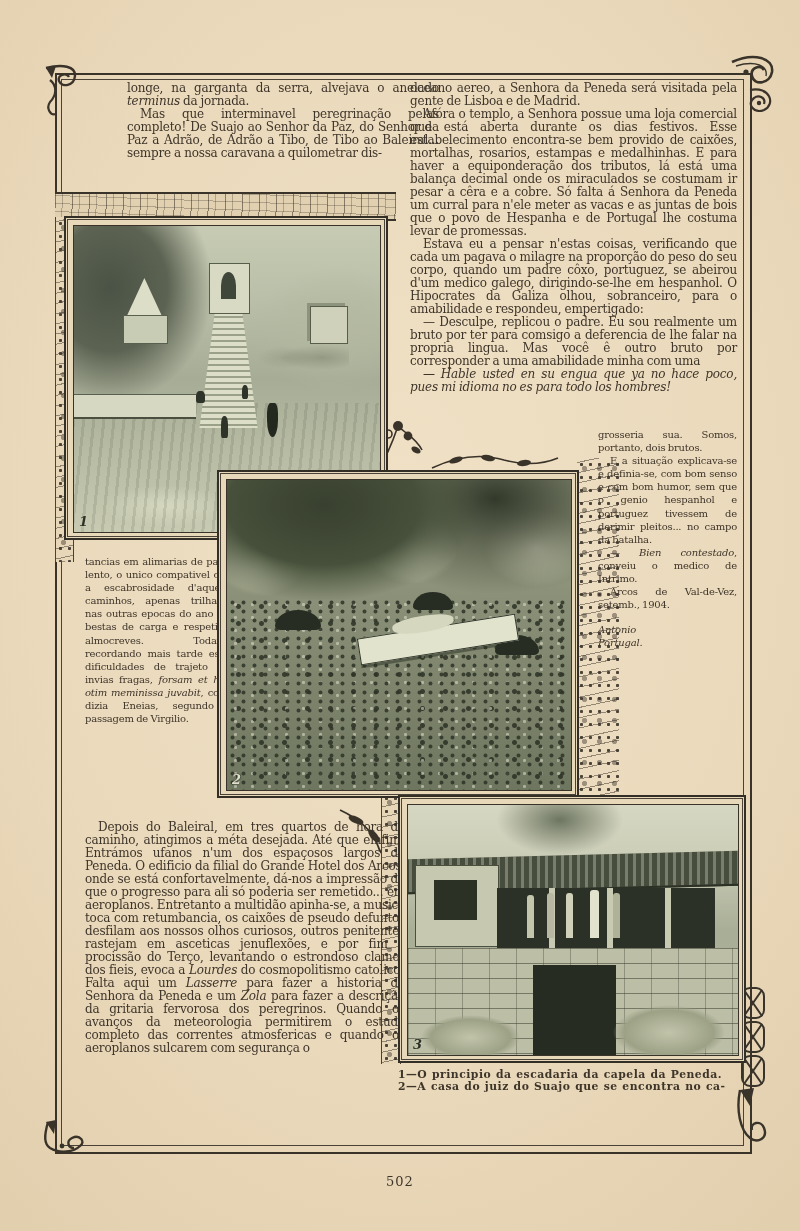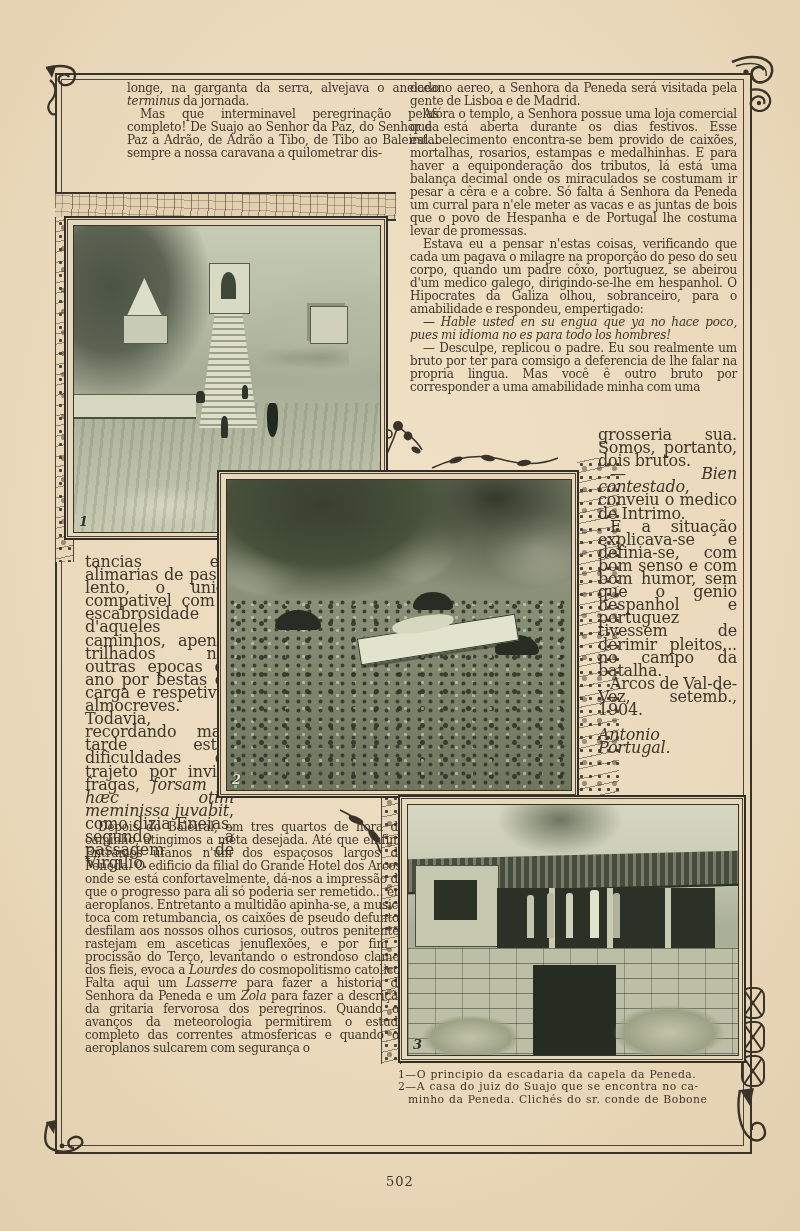--- a/index.html
+++ b/index.html
@@ -10,29 +10,29 @@
     font-family:"DejaVu Serif", serif;
     color:#3e352a;
   }
   
   .frame-outer{position:absolute;left:55px;top:73px;width:693px;height:1077px;border:2px solid #3a332a;}
   .frame-inner{position:absolute;left:61px;top:79px;width:681px;height:1065px;border:1px solid #4a4236;}
   
   .tb{position:absolute;}
   .col-wide p{margin:0;font-size:12px;line-height:13px;text-align:justify;letter-spacing:-0.2px;word-spacing:-0.5px;}
   .col-wide p.indent{text-indent:13px;}
-  .col-narrow p{margin:0;font-size:16px;line-height:13.1px;text-align:justify;letter-spacing:-0.2px;word-spacing:-0.6px;}
+  .col-narrow p{margin:0;font-size:10px;line-height:13.1px;text-align:justify;letter-spacing:-0.2px;word-spacing:-0.6px;}
   .col-narrow p.indent{text-indent:12px;}
   p.it{font-style:italic;}
   .sig{font-style:italic;font-size:12.5px;line-height:15px;text-align:right;margin:0;}
   .sig2{padding-right:6px;}
   .dateline{margin-top:1px;}
   
   .caption{position:absolute;left:398px;top:1069px;width:345px;}
-  .caption p{margin:0;font-size:10.8px;line-height:12.4px;font-weight:400;letter-spacing:0.5px;word-spacing:0.5px;}
+  .caption p{margin:0;font-size:10.8px;line-height:12.4px;font-weight:700;letter-spacing:0.5px;word-spacing:0.5px;}
   .caption .hang{padding-left:10px;}
   
   .pagenum{position:absolute;left:0;top:1174px;width:800px;text-align:center;font-size:13px;letter-spacing:1px;}
   
   .photo-frame{position:absolute;background:#e7d8b9;border:2px solid #332e26;box-shadow:inset 0 0 0 1px #e7d8b9, inset 0 0 0 2px #4a4236;padding:7px;}
   .photo{position:relative;width:100%;height:100%;overflow:hidden;border:1px solid #3a332a;}
   .numeral{position:absolute;left:5px;bottom:3px;font-size:13px;font-style:italic;font-weight:700;color:#2d3227;text-shadow:0 0 2px #d9dbc4;}
   .ph-el{position:absolute;}
   
   .p1{background:
@@ -186,28 +186,28 @@
 
 <div class="tb col-wide" style="left:85px;top:82px;width:312px;margin-left:42px;">
   <p><span>longe, na garganta da serra, alvejava o anelado </span><i>terminus</i><span> da jornada.</span></p>
   <p class="indent">Mas que interminavel peregrinação pelas completo! De Suajo ao Senhor da Paz, do Senhor da Paz a Adrão, de Adrão a Tibo, de Tibo ao Baleiral... sempre a nossa caravana a quilometrar dis-</p>
 </div>
 
 <div class="tb col-wide" style="left:410px;top:82px;width:327px;">
   <p>oceano aereo, a Senhora da Peneda será visitada pela gente de Lisboa e de Madrid.</p>
   <p class="indent">Afóra o templo, a Senhora possue uma loja comercial que está aberta durante os dias festivos. Esse estabelecimento encontra-se bem provido de caixões, mortalhas, rosarios, estampas e medalhinhas. E para haver a equiponderação dos tributos, lá está uma balança decimal onde os miraculados se costumam ir pesar a cêra e a cobre. Só falta á Senhora da Peneda um curral para n'ele meter as vacas e as juntas de bois que o povo de Hespanha e de Portugal lhe costuma levar de promessas.</p>
   <p class="indent">Estava eu a pensar n'estas coisas, verificando que cada um pagava o milagre na proporção do peso do seu corpo, quando um padre côxo, portuguez, se abeirou d'um medico galego, dirigindo-se-lhe em hespanhol. O Hipocrates da Galiza olhou, sobranceiro, para o amabilidade e respondeu, empertigado:</p>
+  <p class="indent">— Desculpe, replicou o padre. Eu sou realmente um bruto por ter para comsigo a deferencia de lhe falar na propria lingua. Mas você ê outro bruto por corresponder a uma amabilidade minha com uma</p>
   <p class="indent it">— Hable usted en su engua que ya no hace poco, pues mi idioma no es para todo los hombres!</p>
-  <p class="indent">— Desculpe, replicou o padre. Eu sou realmente um bruto por ter para comsigo a deferencia de lhe falar na propria lingua. Mas você ê outro bruto por corresponder a uma amabilidade minha com uma</p>
 </div>
 
 <div class="tb col-narrow" style="left:598px;top:428px;width:139px;">
   <p>grosseria sua. Somos, portanto, dois brutos.</p>
+  <p class="indent">E a situação explicava-se e definia-se, com bom senso e com bom humor, sem que o genio hespanhol e portuguez tivessem de derimir pleitos... no campo da batalha.</p>
   <p class="indent"><span>— </span><i>Bien contestado</i><span>, conveiu o medico de Intrimo.</span></p>
-  <p class="indent">E a situação explicava-se e definia-se, com bom senso e com bom humor, sem que o genio hespanhol e portuguez tivessem de derimir pleitos... no campo da batalha.</p>
   <p class="indent dateline">Arcos de Val-de-Vez, setemb., 1904.</p>
   <p class="sig" style="margin-top:12px;">Antonio</p>
   <p class="sig sig2">Portugal.</p>
 </div>
 
 <div class="tb col-narrow" style="left:85px;top:555px;width:149px;">
   <p><span>tancias em alimarias de passo lento, o unico compativel com a escabrosidade d'aqueles caminhos, apenas trilhados nas outras epocas do ano por bestas de carga e respetivos almocreves. Todavia, recordando mais tarde estas dificuldades de trajeto por invias fragas, </span><i>forsam et hæc otim meminissa juvabit</i><span>, como dizia Eneias, segundo a passagem de Virgilio.</span></p>
 </div>
 
 <div class="tb col-wide" style="left:85px;top:821px;width:320px;">
@@ -260,16 +260,15 @@
     <div class="ph-el p3-door"></div>
     <div class="p3-rock" style="left:4%;top:84%;width:30%;height:18%;"></div>
     <div class="p3-rock" style="left:62%;top:80%;width:34%;height:22%;"></div>
     <span class="numeral">3</span>
   </div>
 </div>
 
 <div class="caption">
   <p>1—O principio da escadaria da capela da Peneda.</p>
   <p>2—A casa do juiz do Suajo que se encontra no ca-</p>
-  <p class="hang">minho da Peneda. Clichés do sr. conde de Bobone</p>
 </div>
 
 <div class="pagenum">502</div>
 
 </body></html>

